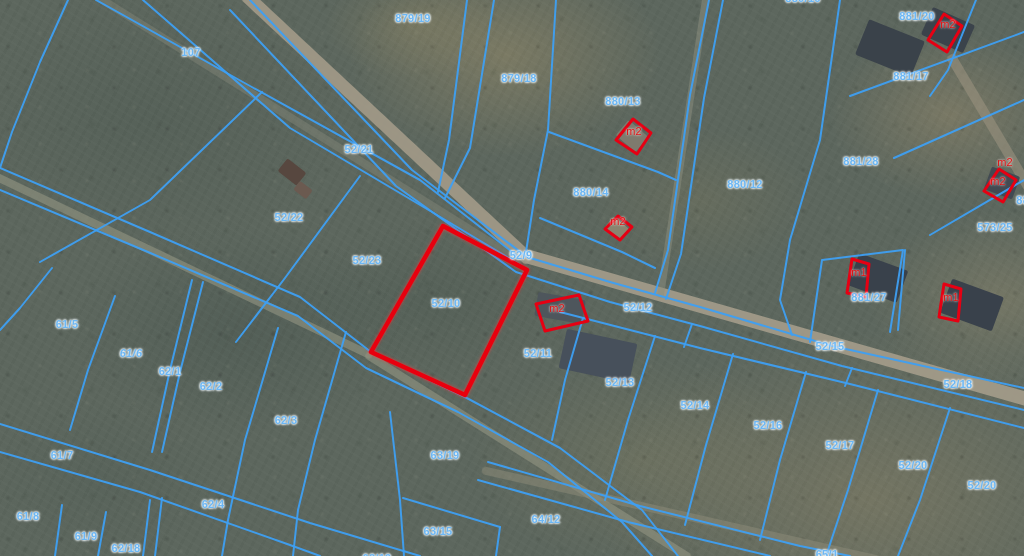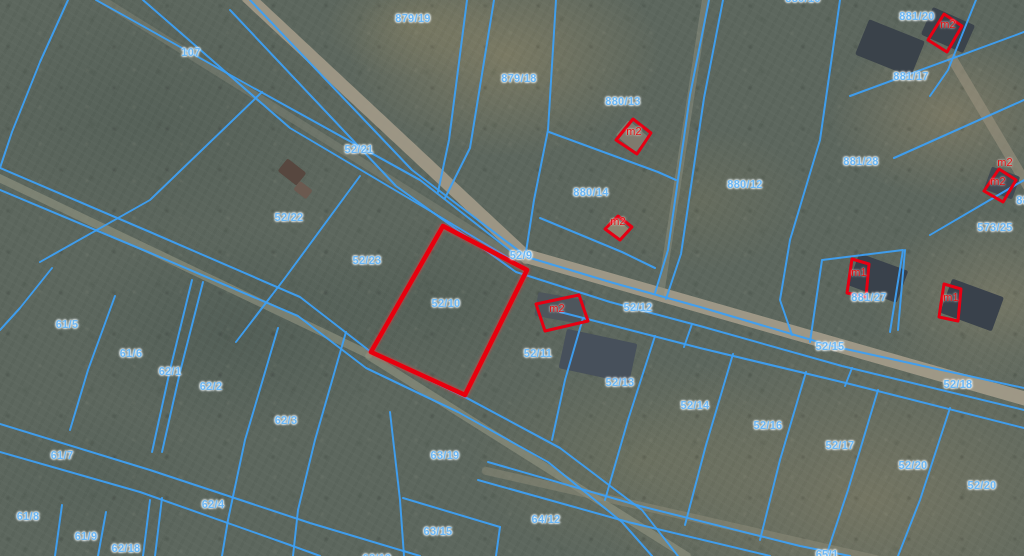--- a/index.html
+++ b/index.html
@@ -153,21 +153,21 @@
       <span class="plabel" style="left: 638px; top: 307px;">52/12</span>
       <span class="plabel" style="left: 620px; top: 382px;">52/13</span>
       <span class="plabel" style="left: 695px; top: 405px;">52/14</span>
       <span class="plabel" style="left: 830px; top: 346px;">52/15</span>
       <span class="plabel" style="left: 768px; top: 425px;">52/16</span>
       <span class="plabel" style="left: 840px; top: 445px;">52/17</span>
       <span class="plabel" style="left: 958px; top: 384px;">52/18</span>
       <span class="plabel" style="left: 913px; top: 465px;">52/20</span>
       <span class="plabel" style="left: 982px; top: 485px;">52/20</span>
       <span class="plabel" style="left: 67px; top: 324px;">61/5</span>
-      <span class="plabel" style="left: 131px; top: 353px;">61/6</span>
+      <span class="plabel" style="left: 131px; top: 353px; font-style: italic;">61/6</span>
       <span class="plabel" style="left: 170px; top: 371px;">62/1</span>
       <span class="plabel" style="left: 211px; top: 386px;">62/2</span>
       <span class="plabel" style="left: 286px; top: 420px;">62/3</span>
       <span class="plabel" style="left: 62px; top: 455px;">61/7</span>
       <span class="plabel" style="left: 28px; top: 516px;">61/8</span>
       <span class="plabel" style="left: 86px; top: 536px;">61/9</span>
       <span class="plabel" style="left: 126px; top: 548px;">62/18</span>
       <span class="plabel" style="left: 213px; top: 504px;">62/4</span>
       <span class="plabel" style="left: 445px; top: 455px;">63/19</span>
       <span class="plabel" style="left: 438px; top: 531px;">63/15</span>

